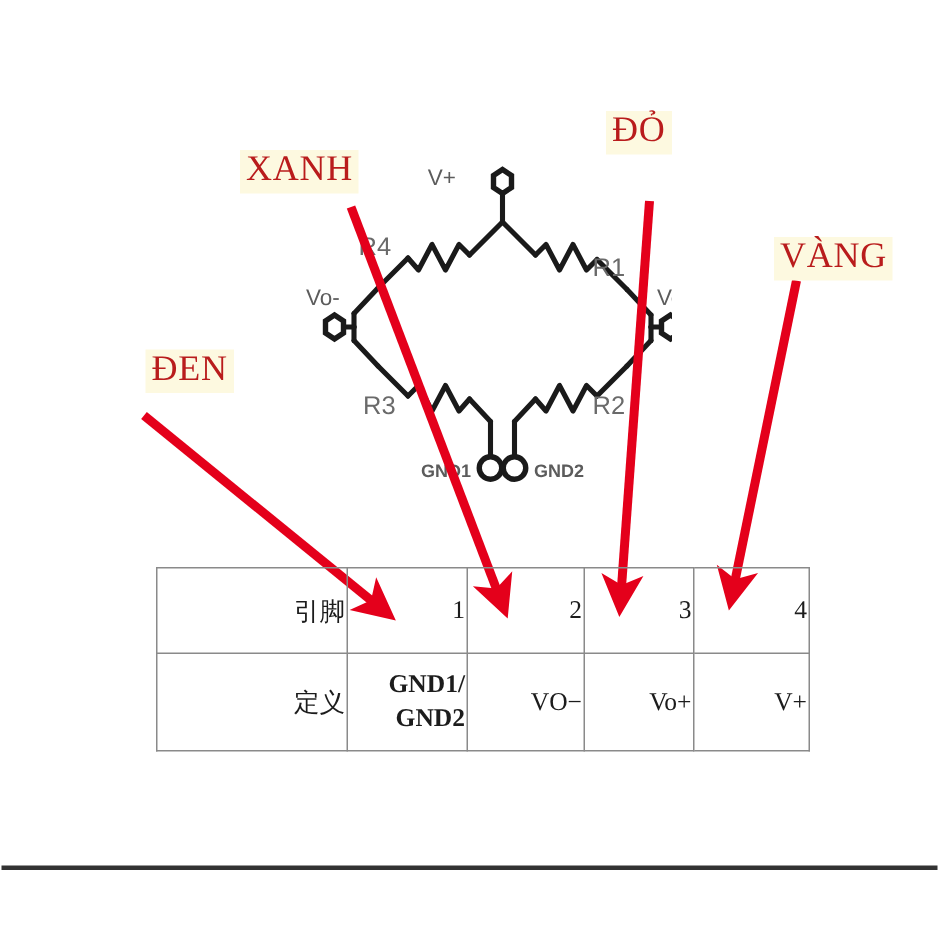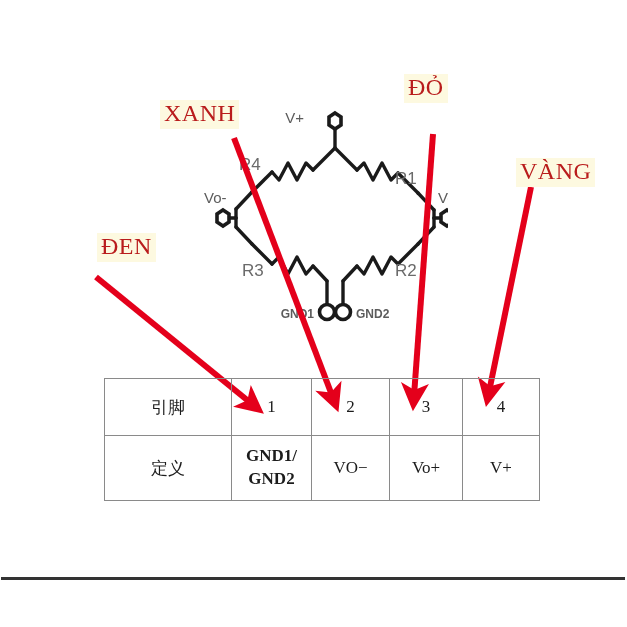--- a/index.html
+++ b/index.html
@@ -66,21 +66,21 @@
     position: absolute;
     left: 104px;
     top: 378px;
     width: 420px;
     border-collapse: collapse;
     table-layout: fixed;
     background: transparent;
   }
   #pin-table td {
     border: 1px solid #8a8a8a;
-    text-align: center;
+    text-align: right;
     vertical-align: middle;
     font-family: "Liberation Serif", serif;
     color: #1c1c1c;
     background: transparent;
   }
   #pin-table tr.row-pin td   { height: 54px; font-size: 17px; }
   #pin-table tr.row-def td   { height: 62px; font-size: 17px; }
   #pin-table td.col-head {
     width: 124px;
     font-family: "Liberation Serif", serif;

